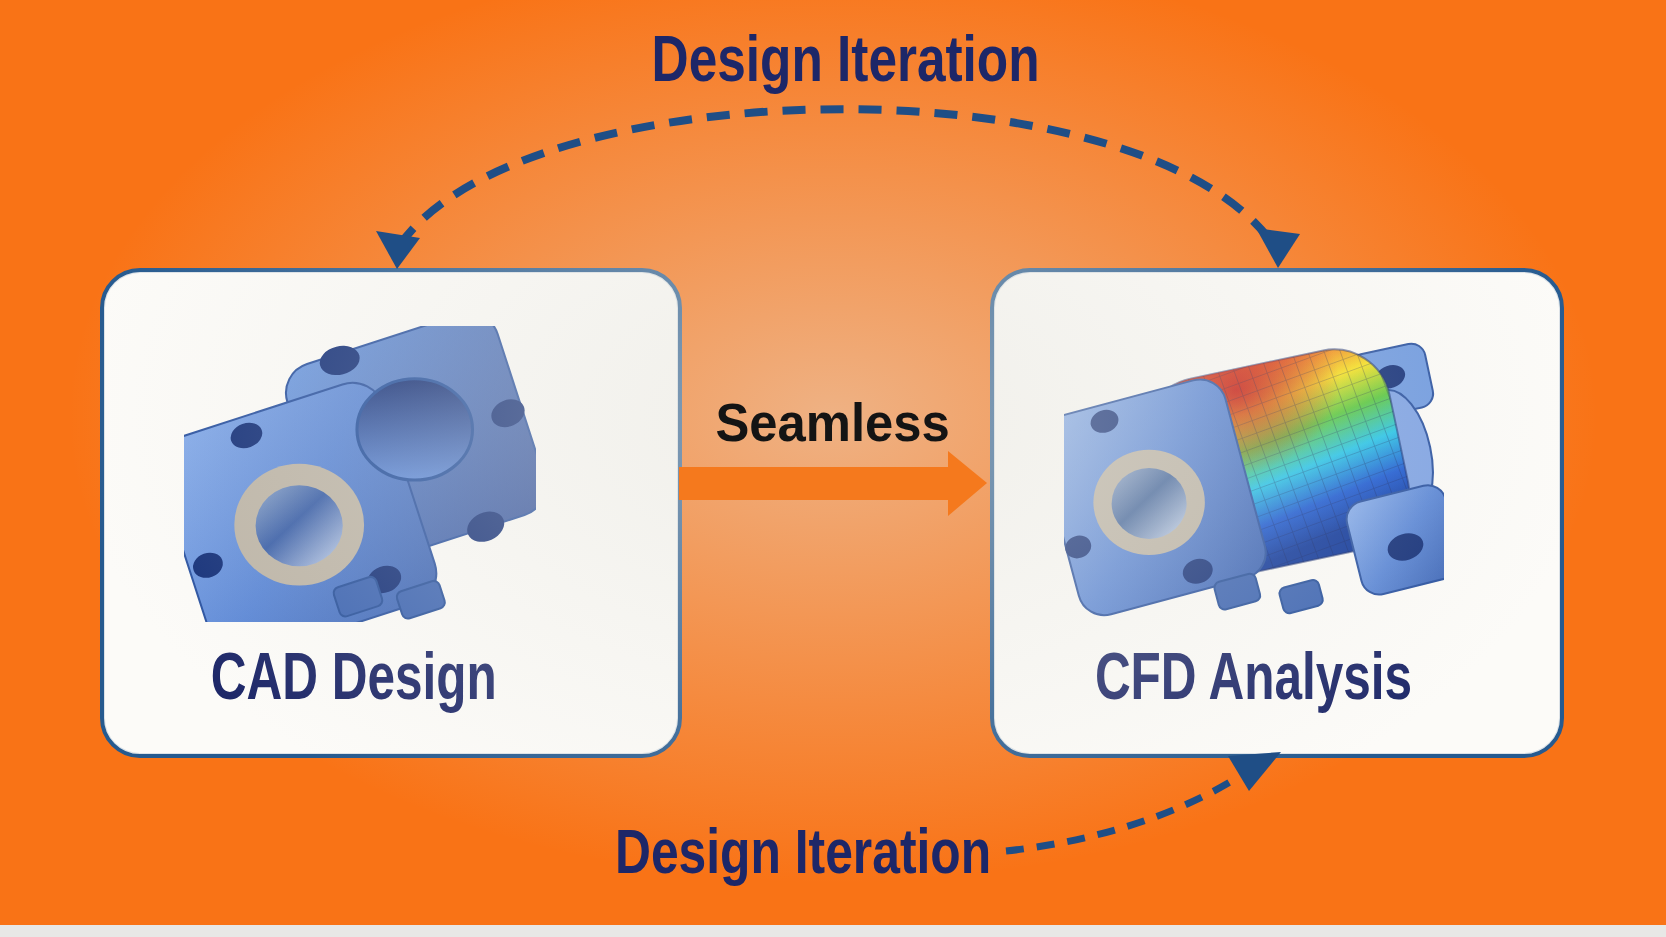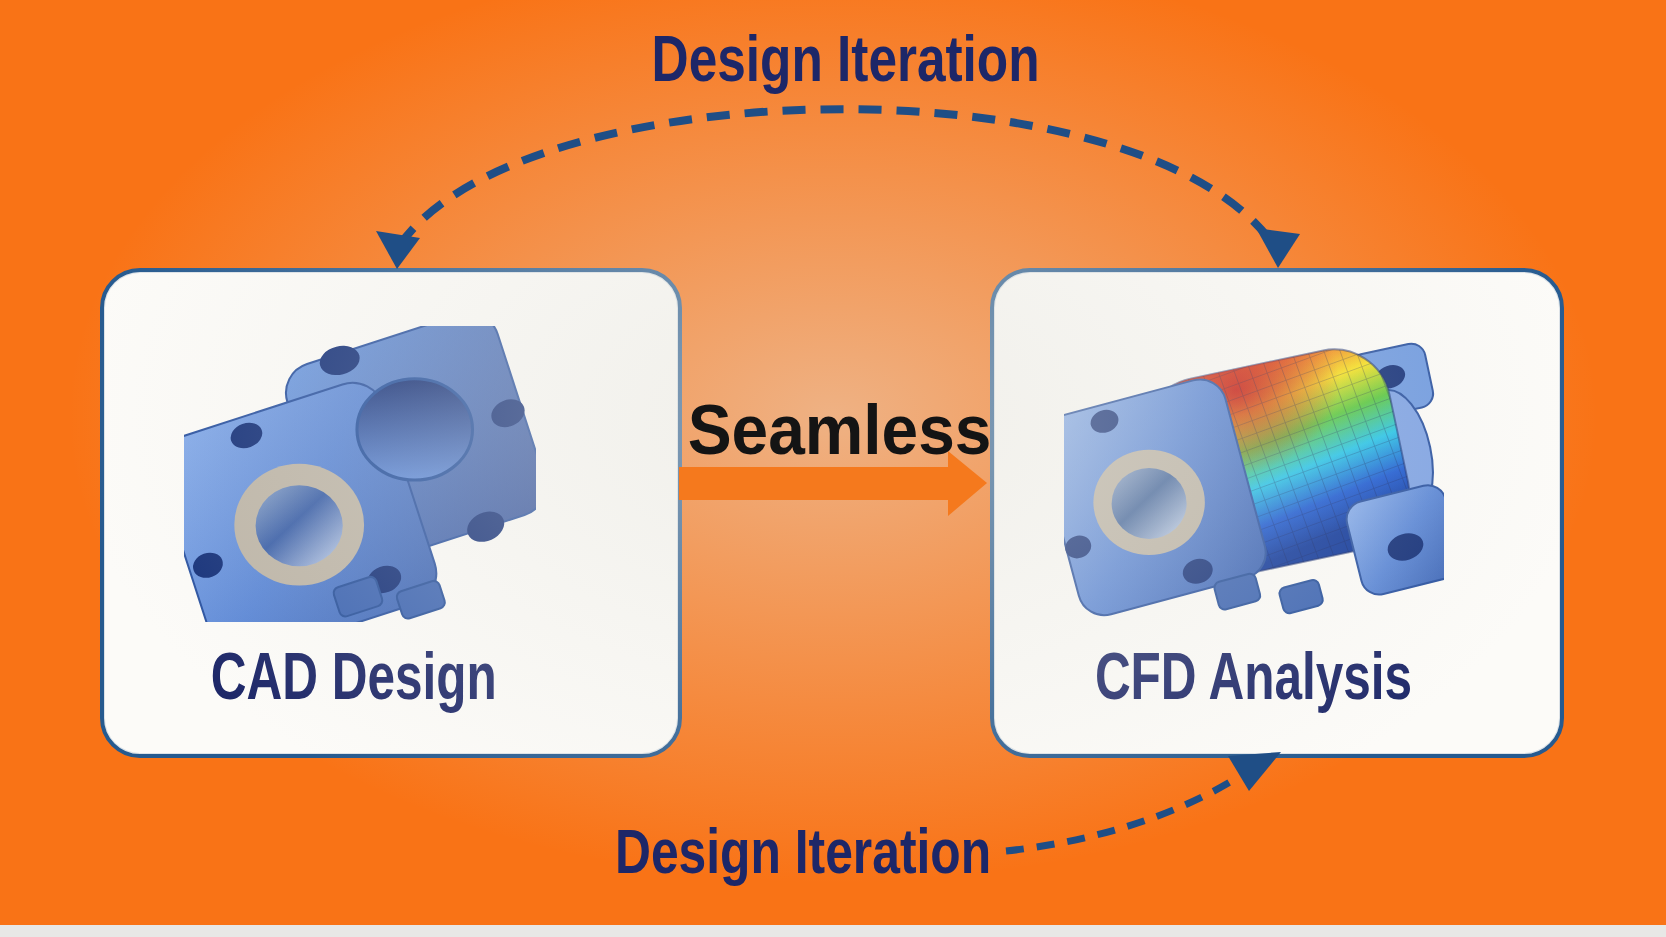--- a/index.html
+++ b/index.html
@@ -52,21 +52,21 @@
     white-space:nowrap;
   }
   #cad-label{left:0;width:500px;}
   #cfd-label{left:0;width:520px;}
 
   .sync-word{
     position:absolute;
     left:678px;width:310px;
     color:#141414;
     font-weight:bold;
-    font-size:70px;
+    font-size:54px;
     line-height:1;
     text-align:center;
     white-space:nowrap;
     z-index:6;
   }
   #sync-word-top{top:395px;}
   #sync-word-bottom{top:512px;}
 
   #arrow-layer{position:absolute;left:0;top:0;z-index:4;pointer-events:none;}
   .part-svg{position:absolute;}

